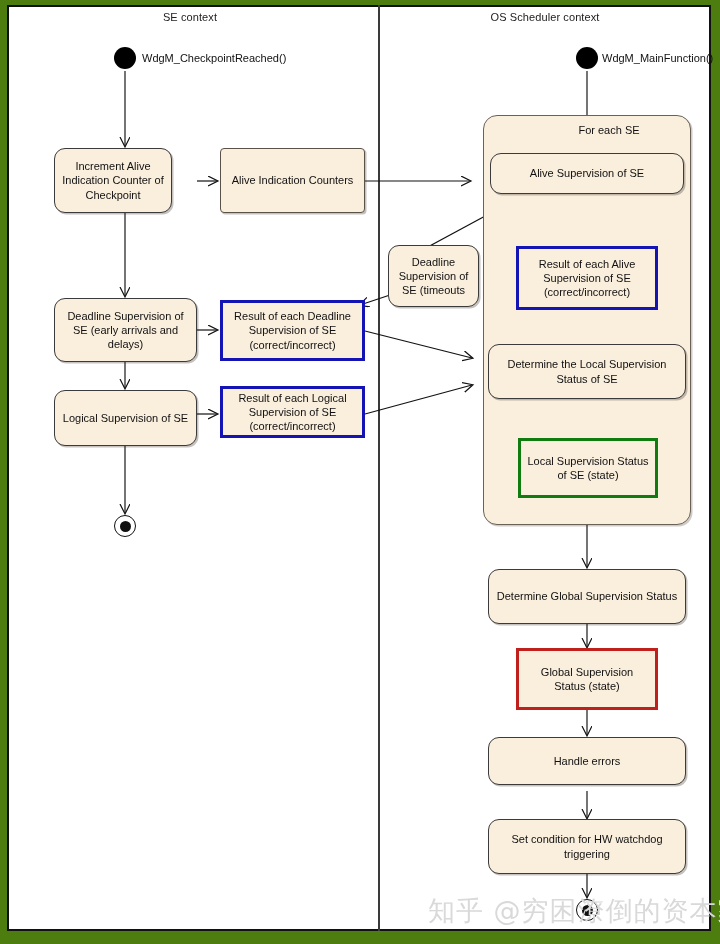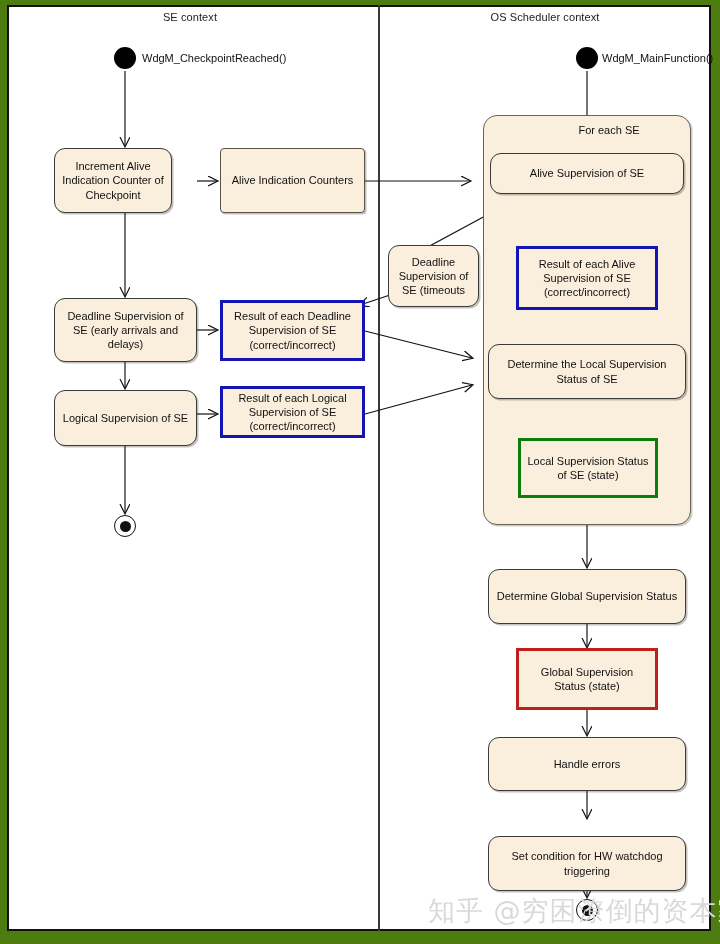--- a/index.html
+++ b/index.html
@@ -229,21 +229,21 @@
   <div class="node" style="left:488px; top:344px; width:198px; height:55px;">Determine the Local Supervision Status of SE</div>
 
   <div class="node obj-green" style="left:518px; top:438px; width:140px; height:60px;">Local Supervision Status of SE (state)</div>
 
   <div class="node" style="left:388px; top:245px; width:91px; height:62px;">Deadline Supervision of SE (timeouts</div>
 
   <div class="node" style="left:488px; top:569px; width:198px; height:55px;">Determine Global Supervision Status</div>
 
   <div class="node obj-red" style="left:516px; top:648px; width:142px; height:62px;">Global Supervision Status (state)</div>
 
-  <div class="node" style="left:488px; top:737px; width:198px; height:54px;">Handle errors</div>
-
-  <div class="node" style="left:488px; top:836px; width:198px; height:55px;">Set condition for HW watchdog triggering</div>
+  <div class="node" style="left:488px; top:737px; width:198px; height:48px;">Handle errors</div>
+
+  <div class="node" style="left:488px; top:819px; width:198px; height:55px;">Set condition for HW watchdog triggering</div>
 
   <div class="final-node" style="left:576px; top:899px;"></div>
 
   <div class="watermark">知乎 @穷困潦倒的资本家</div>
 
 </div>
 
 </body></html>

